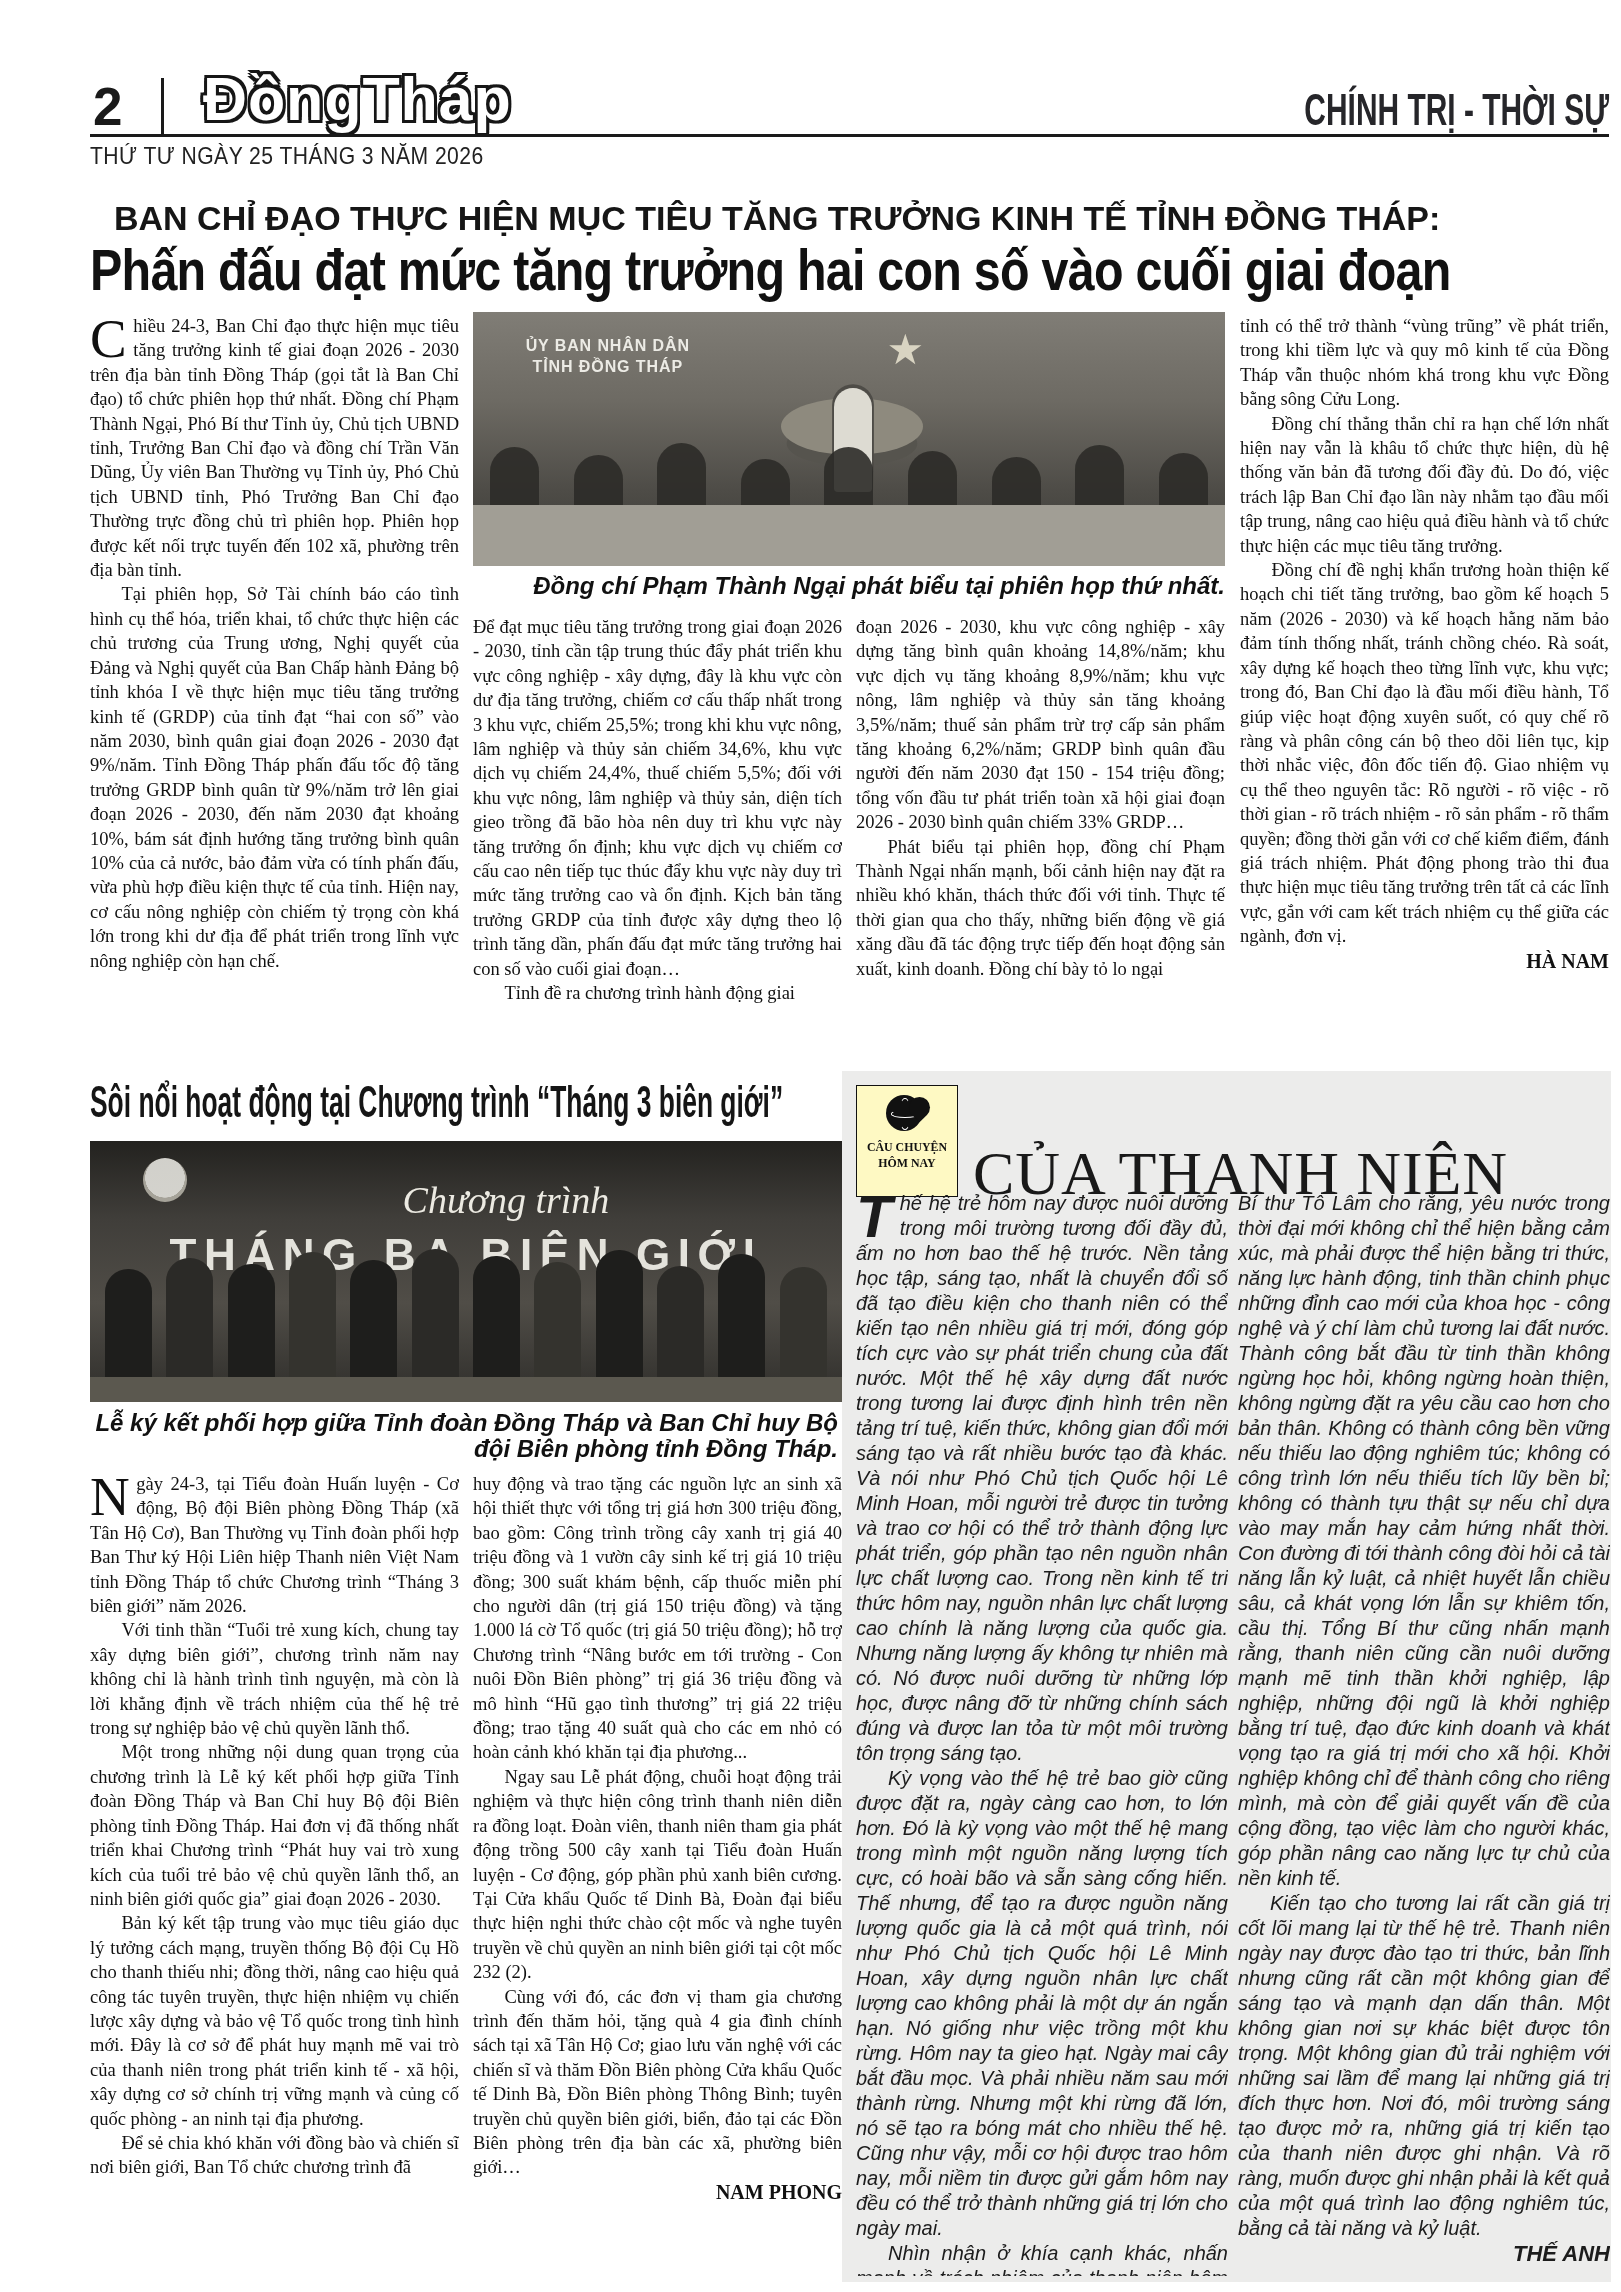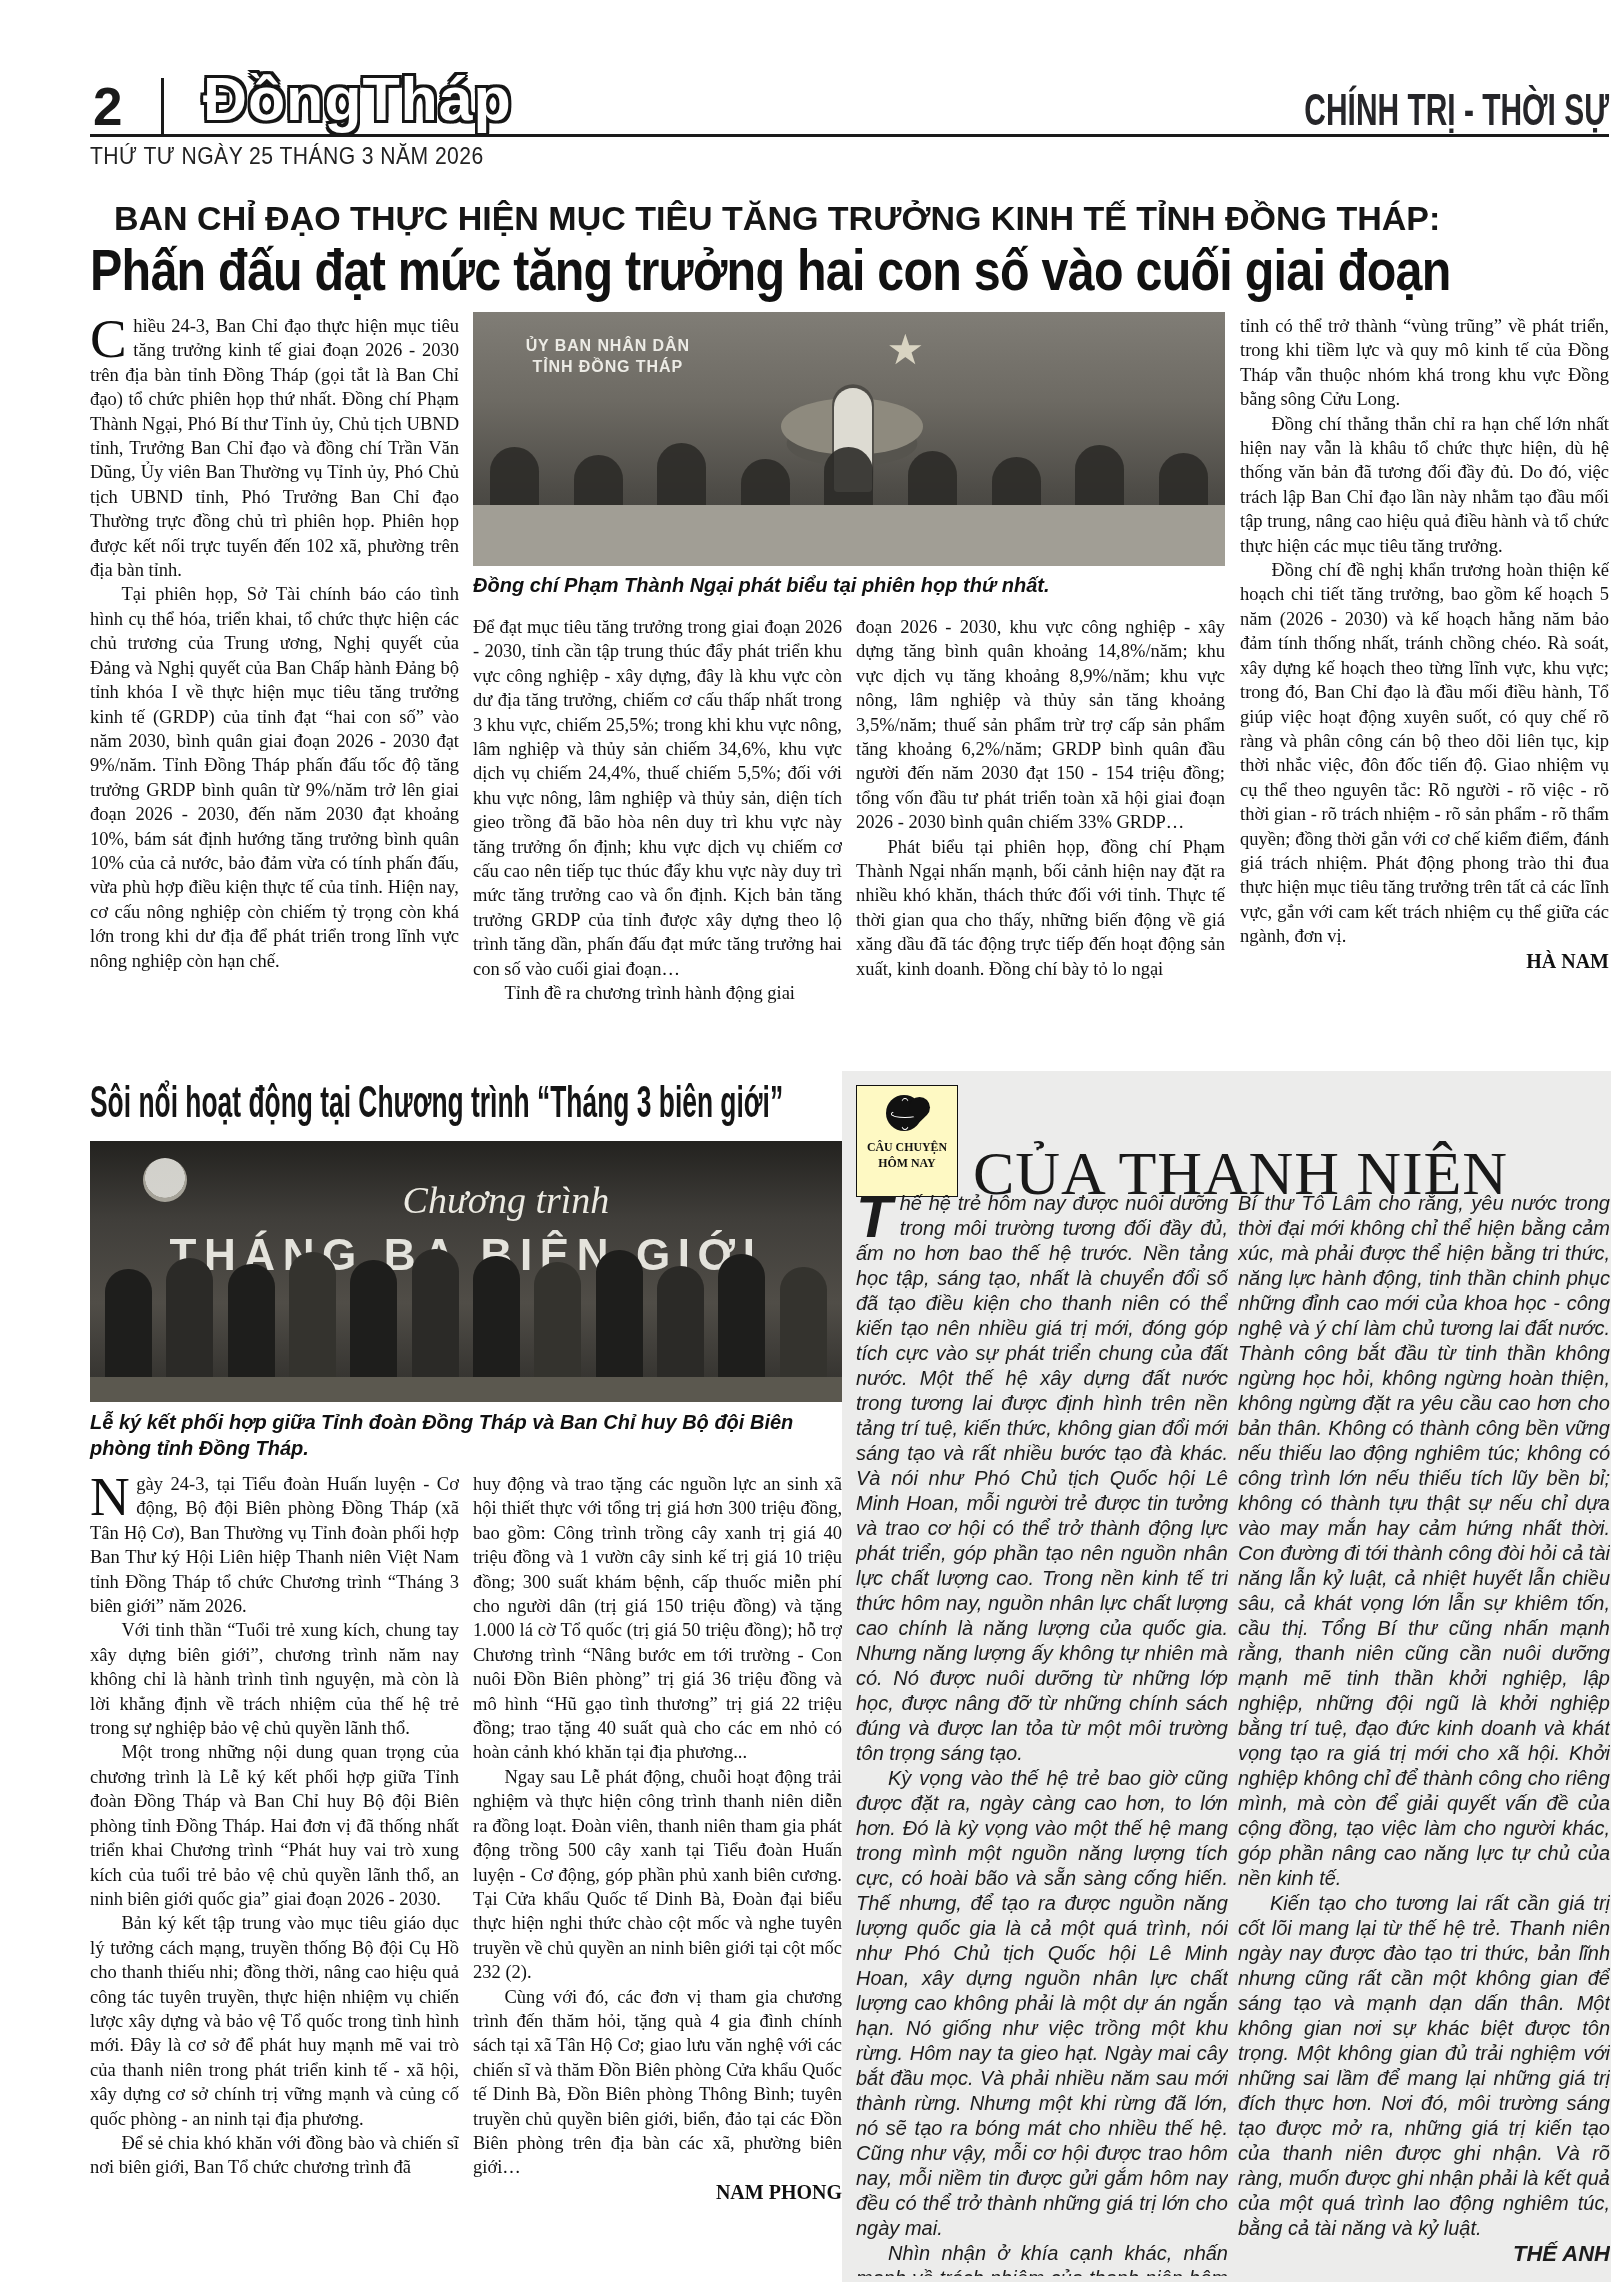--- a/index.html
+++ b/index.html
@@ -49,21 +49,21 @@
              font-family:"Liberation Sans",sans-serif;font-weight:bold;font-size:44px;letter-spacing:7.6px;opacity:.92;}
   .ph2-emblem{position:absolute;left:53px;top:17px;width:44px;height:44px;border-radius:50%;
               background:radial-gradient(circle at 50% 45%,#efeee8 60%,#b9b6ab 61%);opacity:.85;}
   .ph2-ground{position:absolute;left:0;bottom:0;width:100%;height:24.6px;background:#5b584f;}
   .ph2-row{position:absolute;left:0;bottom:21px;width:96%;margin-left:2%;display:flex;
            justify-content:space-between;align-items:flex-end;}
   .ph2-p{width:47px;background:#1e1e1c;border-radius:23px 23px 4.7px 4.7px;}
 
   
   .caption{font-family:"Liberation Sans",sans-serif;font-style:italic;font-weight:bold;
-           font-size:20px;line-height:25.6px;color:#111;}
+           font-size:24px;line-height:25.6px;color:#111;text-align:right;}
 
   
   .headline2{font-family:"Liberation Sans",sans-serif;font-weight:bold;font-size:44px;color:#151515;
              transform:scaleX(0.6);transform-origin:left center;white-space:nowrap;}
 
   
   .panel3{background:#ececeb;}
   .badge{background:#fef9c3;border:1.9px solid #111;text-align:center;font-family:Liberation Serif, serif;}
   .badge-label{font-size:13.2px;line-height:16px;font-weight:bold;color:#111;
                transform:scaleX(.9);transform-origin:center;}

